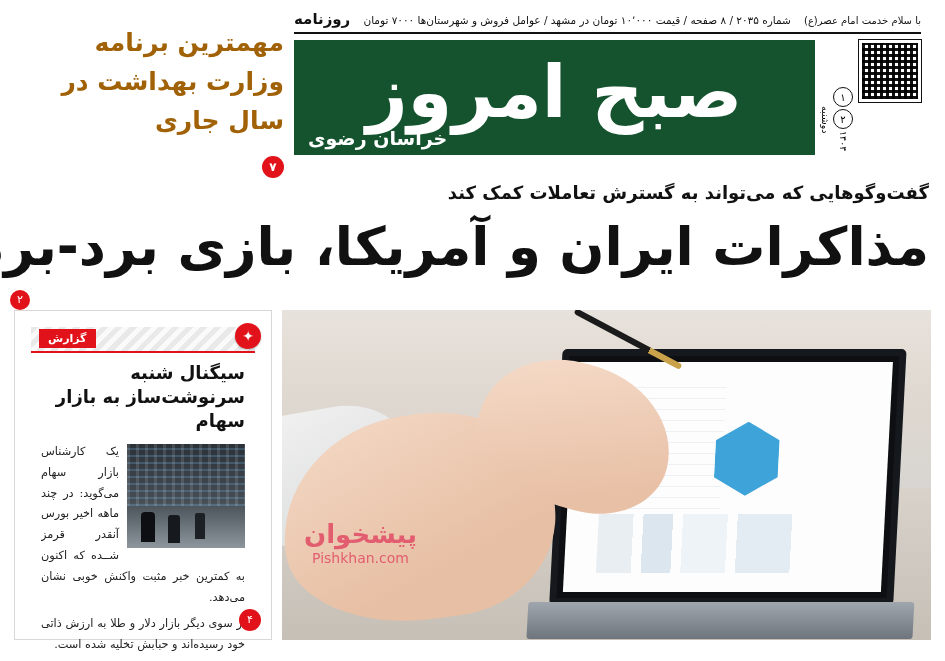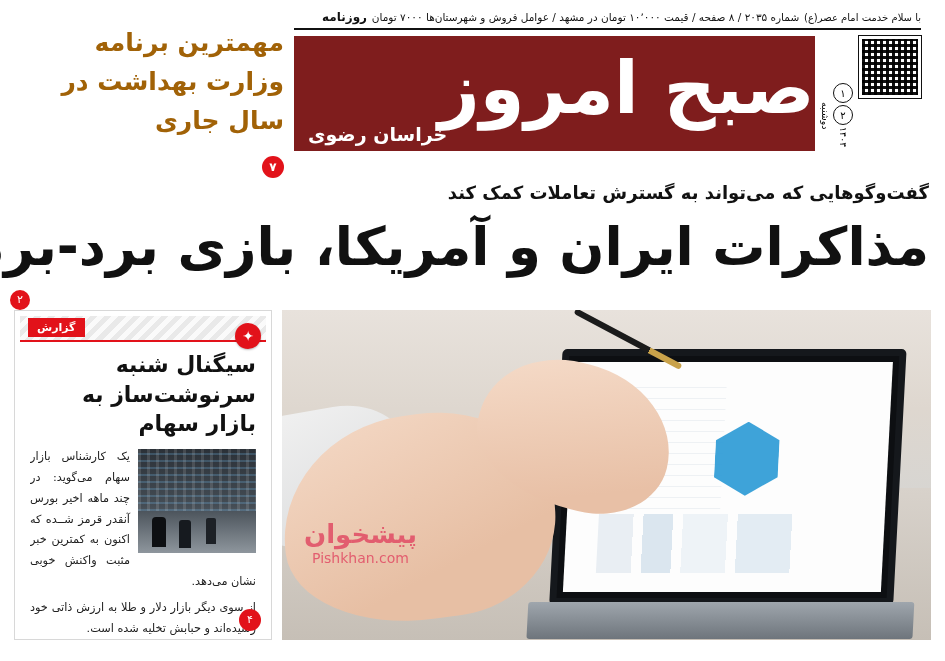--- a/index.html
+++ b/index.html
@@ -56,23 +56,22 @@
     flex-direction: row;
     justify-content: space-between;
     align-items: baseline;
     font-size: 10.5px;
     color: #111;
     border-bottom: 2px solid #111;
     padding-bottom: 4px;
     margin-bottom: 6px;
   }
   .top-line .rozname {
-    font-size: 12px;
-    font-weight: bold;
-    margin-left: 28px;
+    font-size: 15px;
+    font-weight: bold;
   }
   .top-line .meta {
     font-size: 10.5px;
     direction: rtl;
   }
   .top-line .salam { font-size: 10px; }
 
   .logo-row {
     display: flex;
     flex-direction: row;
@@ -113,26 +112,26 @@
     background: #fff;
   }
   .date-vertical {
     writing-mode: vertical-rl;
     font-size: 9.5px;
     letter-spacing: 0.5px;
     line-height: 1;
   }
   .logo-box {
     flex: 1;
-    background: #7f1d1d;
+    background: #14532d;
     height: 115px;
     position: relative;
     display: flex;
     align-items: center;
-    justify-content: flex-start;
+    justify-content: center;
     overflow: hidden;
   }
   .logo-text {
     color: #fff;
     font-size: 72px;
     font-weight: bold;
     line-height: 0.95;
     letter-spacing: -2px;
     text-align: center;
     white-space: nowrap;
@@ -187,21 +186,21 @@
   .left-photo {
     flex: 1;
     position: relative;
     overflow: hidden;
     background: #cfd6dc;
   }
   .side-box {
     width: 258px;
     border: 1px solid #d8d8d8;
     position: relative;
-    padding: 5px;
+    padding: 16px;
     background: #fff;
   }
   .side-top-bar {
     height: 26px;
     background: repeating-linear-gradient(135deg,#e9e9e9 0 5px,#fafafa 5px 10px);
     border-bottom: 2px solid #e2121a;
     display: flex;
     align-items: center;
     justify-content: flex-start;
     padding: 0 8px;
@@ -225,21 +224,21 @@
     box-shadow: 0 1px 2px rgba(0,0,0,.25);
   }
   .side-body { padding: 8px 10px 10px 10px; text-align: right; }
   .side-over {
     font-size: 11.5px;
     color: #333;
     margin-bottom: 6px;
     line-height: 1.5;
   }
   .side-title {
-    font-size: 22px;
+    font-size: 18px;
     font-weight: bold;
     color: #111;
     line-height: 1.35;
     margin-bottom: 8px;
   }
   .side-flow { overflow: hidden; }
   .side-thumb {
     float: right;
     width: 118px; height: 104px;
     margin: 2px 0 6px 8px;

